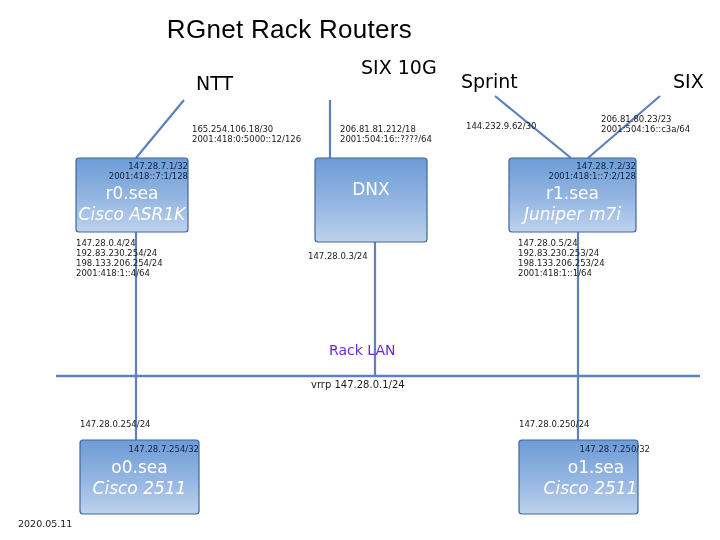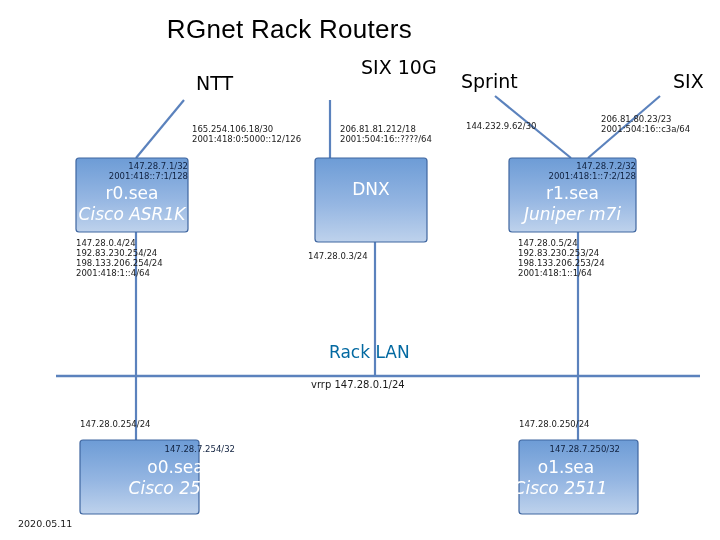--- a/index.html
+++ b/index.html
@@ -44,22 +44,22 @@
     font-size: 8.5px;
     line-height: 10px;
     color: #1a1a1a;
     white-space: nowrap;
   }
   .iface-label.center {
     text-align: left;
   }
   .lan-title {
     position: absolute;
-    font-size: 17px;
-    color: #0369a1;
+    font-size: 14px;
+    color: #6d28d9;
     white-space: nowrap;
   }
   .lan-sub {
     position: absolute;
     font-size: 10px;
     color: #1a1a1a;
     white-space: nowrap;
   }
   .node-text {
     position: absolute;
@@ -188,25 +188,25 @@
 <div class="lan-title" style="left:329px; top:342px;">Rack LAN</div>
 <div class="lan-sub" style="left:311px; top:379px;">vrrp 147.28.0.1/24</div>
 
 <div class="iface-label center" style="left:80px; top:419px; width:119px;">
   <div>147.28.0.254/24</div>
 </div>
 <div class="iface-label center" style="left:519px; top:419px; width:119px;">
   <div>147.28.0.250/24</div>
 </div>
 
-<div class="node-text" style="left:80px; top:444px; width:119px;padding-left:36px;">
+<div class="node-text" style="left:80px; top:444px; width:119px;">
   <div class="node-ip">147.28.7.254/32</div>
   <div class="node-name" style="margin-top:3px;">o0.sea</div>
   <div class="node-model">Cisco 2511</div>
 </div>
 
-<div class="node-text" style="left:501px; top:444px; width:119px;">
+<div class="node-text" style="left:531px; top:444px; width:119px;">
   <div class="node-ip">147.28.7.250/32</div>
   <div class="node-name" style="margin-top:3px;padding-left:11px;">o1.sea</div>
   <div class="node-model">Cisco 2511</div>
 </div>
 
 <div class="date-stamp">2020.05.11</div>
 
 </body></html>

